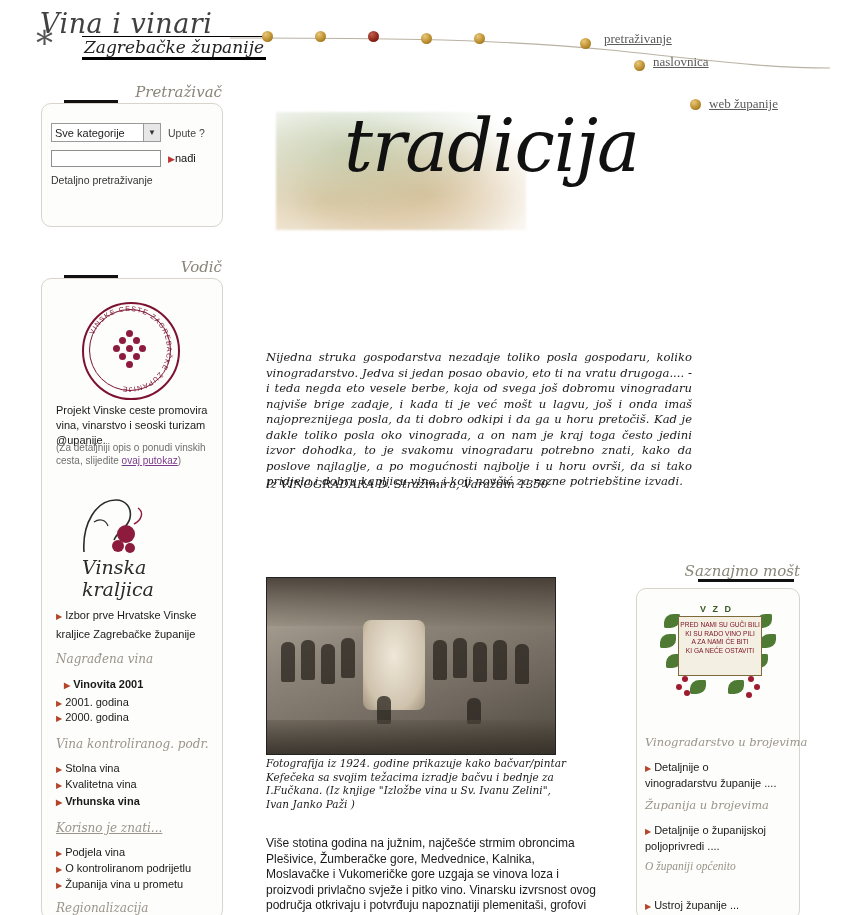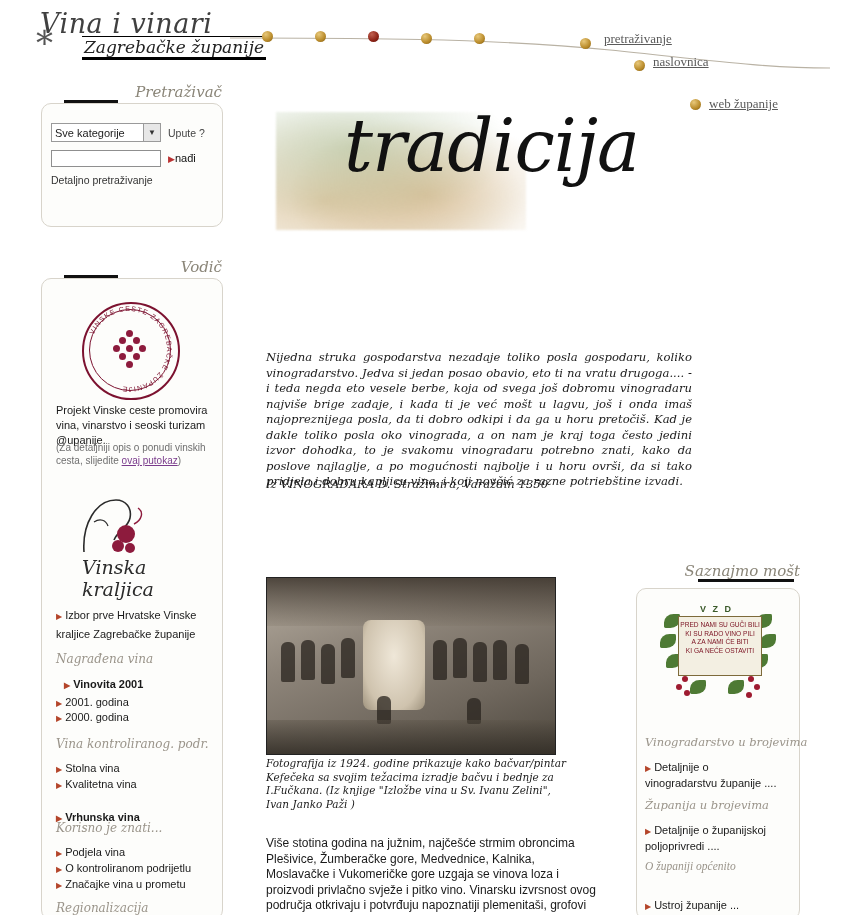--- a/index.html
+++ b/index.html
@@ -547,33 +547,33 @@
   <span class="tri">▶</span><span>2000. godina</span>
 </div>
 
 <div class="sec-head" style="left:56px; top:737px;">Vina kontroliranog. podr.</div>
 <div class="bullet-item" style="left:56px; top:761px;">
   <span class="tri">▶</span><span>Stolna vina</span>
 </div>
 <div class="bullet-item" style="left:56px; top:777px;">
   <span class="tri">▶</span><span>Kvalitetna vina</span>
 </div>
-<div class="bullet-item bold" style="left:56px; top:794px;margin-top:16px;">
+<div class="bullet-item bold" style="left:56px; top:794px;">
   <span class="tri">▶</span><span>Vrhunska vina</span>
 </div>
 
-<div class="sec-head" style="left:56px; top:821px;">Korisno je znati...</div>
+<div class="sec-head" style="left:56px; top:821px;text-decoration:underline;">Korisno je znati...</div>
 <div class="bullet-item" style="left:56px; top:845px;">
   <span class="tri">▶</span><span>Podjela vina</span>
 </div>
 <div class="bullet-item" style="left:56px; top:861px;">
   <span class="tri">▶</span><span>O kontroliranom podrijetlu</span>
 </div>
 <div class="bullet-item" style="left:56px; top:877px;">
-  <span class="tri">▶</span><span>Značajke vina u prometu</span>
+  <span class="tri">▶</span><span>Županija vina u prometu</span>
 </div>
 
 <div class="sec-head" style="left:56px; top:901px;">Regionalizacija</div>
 
 <div class="tradicija-art">
   <div class="art-wash"></div>
   <div class="tradicija-word">tradicija</div>
 </div>
 
 <div class="quote">Nijedna struka gospodarstva nezadaje toliko posla gospodaru, koliko vinogradarstvo. Jedva si jedan posao obavio, eto ti na vratu drugoga.... - i teda negda eto vesele berbe, koja od svega još dobromu vinogradaru najviše brige zadaje, i kada ti je već mošt u lagvu, još i onda imaš najopreznijega posla, da ti dobro odkipi i da ga u horu pretočiš. Kad je dakle toliko posla oko vinograda, a on nam je kraj toga često jedini izvor dohodka, to je svakomu vinogradaru potrebno znati, kako da poslove najlaglje, a po mogućnosti najbolje i u horu ovrši, da si tako pridjela i dobru kapljicu vina, i koji novčić za razne potriebštine izvadi.</div>

